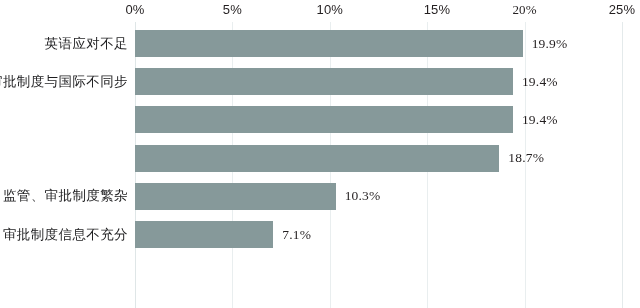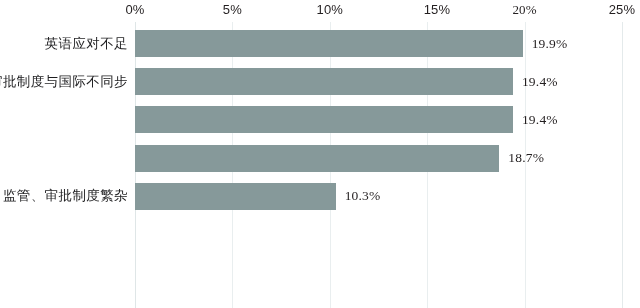--- a/index.html
+++ b/index.html
@@ -144,15 +144,20 @@
       </div>
       <div class="bar-row" style="top: 144.6px;">
         <div class="bar" style="width: 364.276px; background: rgb(134, 153, 154);"></div>
         <div class="bar-value" style="left: 508.276px;">18.7%</div>
       </div>
       <div class="bar-row" style="top: 182.8px;">
         <div class="cat-label">监管、审批制度繁杂</div>
         <div class="bar" style="width: 200.644px; background: rgb(134, 153, 154);"></div>
         <div class="bar-value" style="left: 344.644px;">10.3%</div>
       </div>
+      <div class="bar-row" style="top: 221px;">
+        <div class="cat-label">审批制度信息不充分</div>
+        <div class="bar" style="width: 138.308px; background: rgb(134, 153, 154);"></div>
+        <div class="bar-value" style="left: 282.308px;">7.1%</div>
+      </div>
     </div>
 
 </div>
 
 </body></html>

